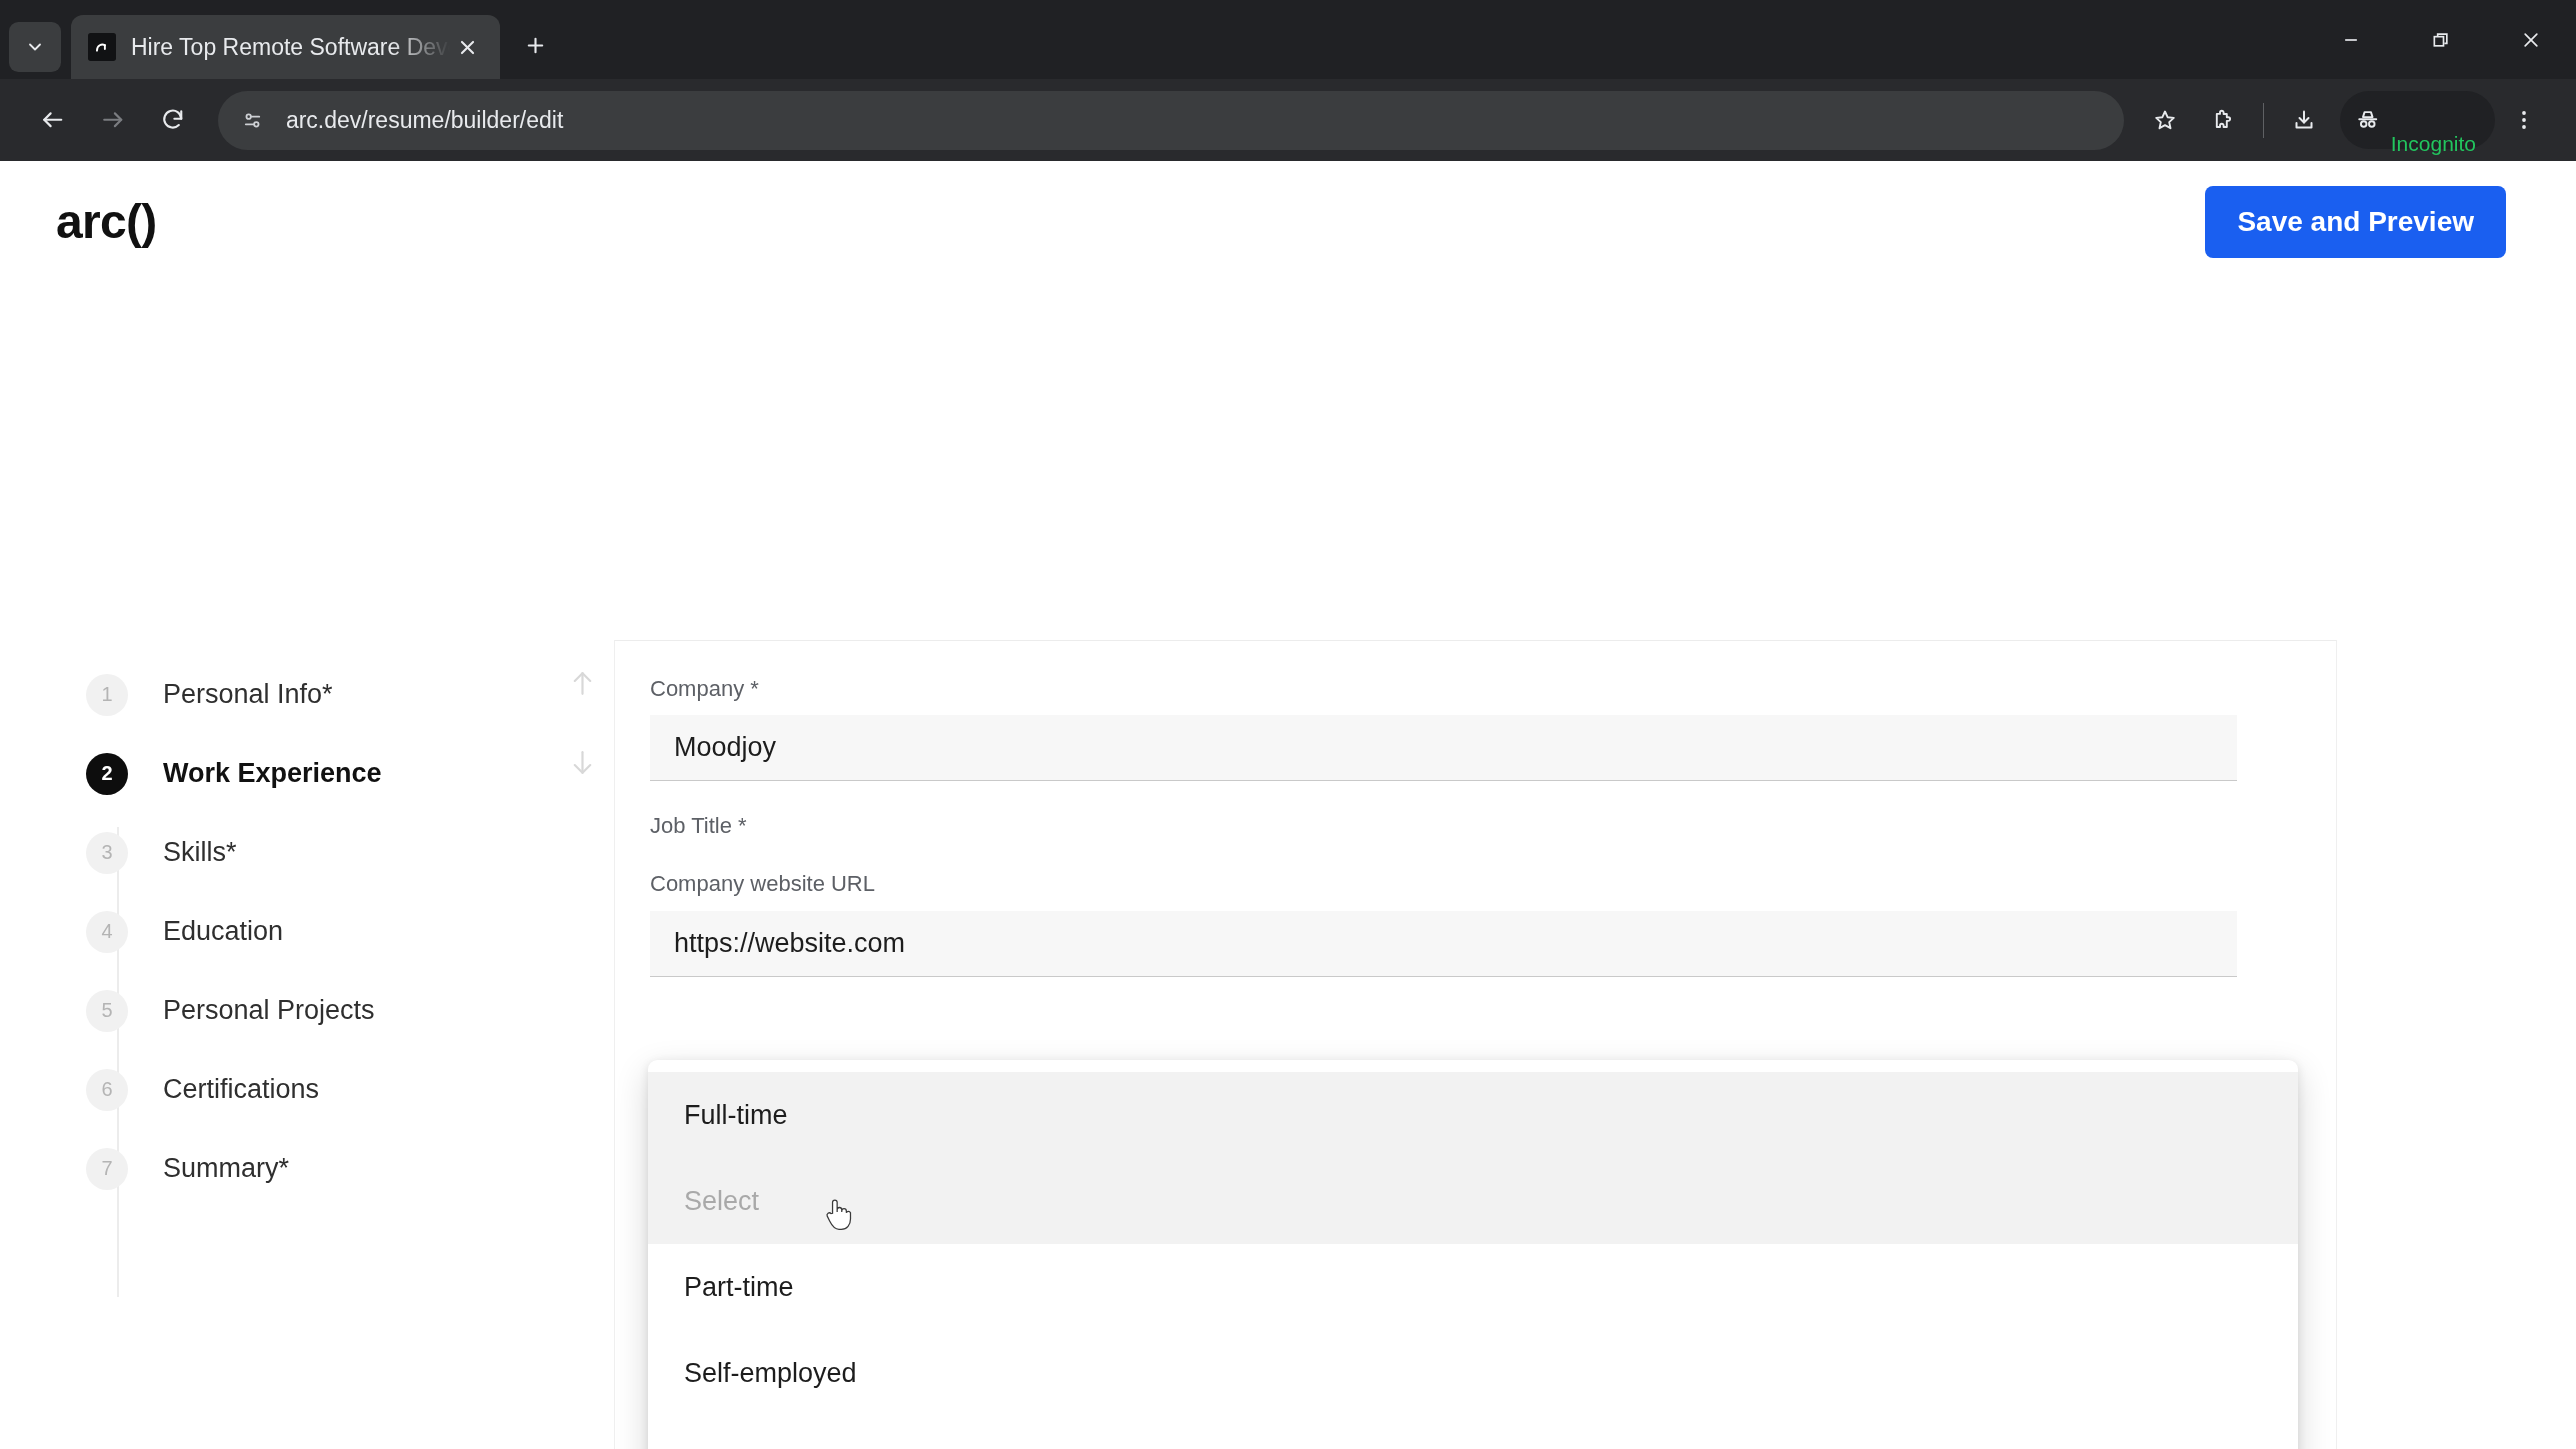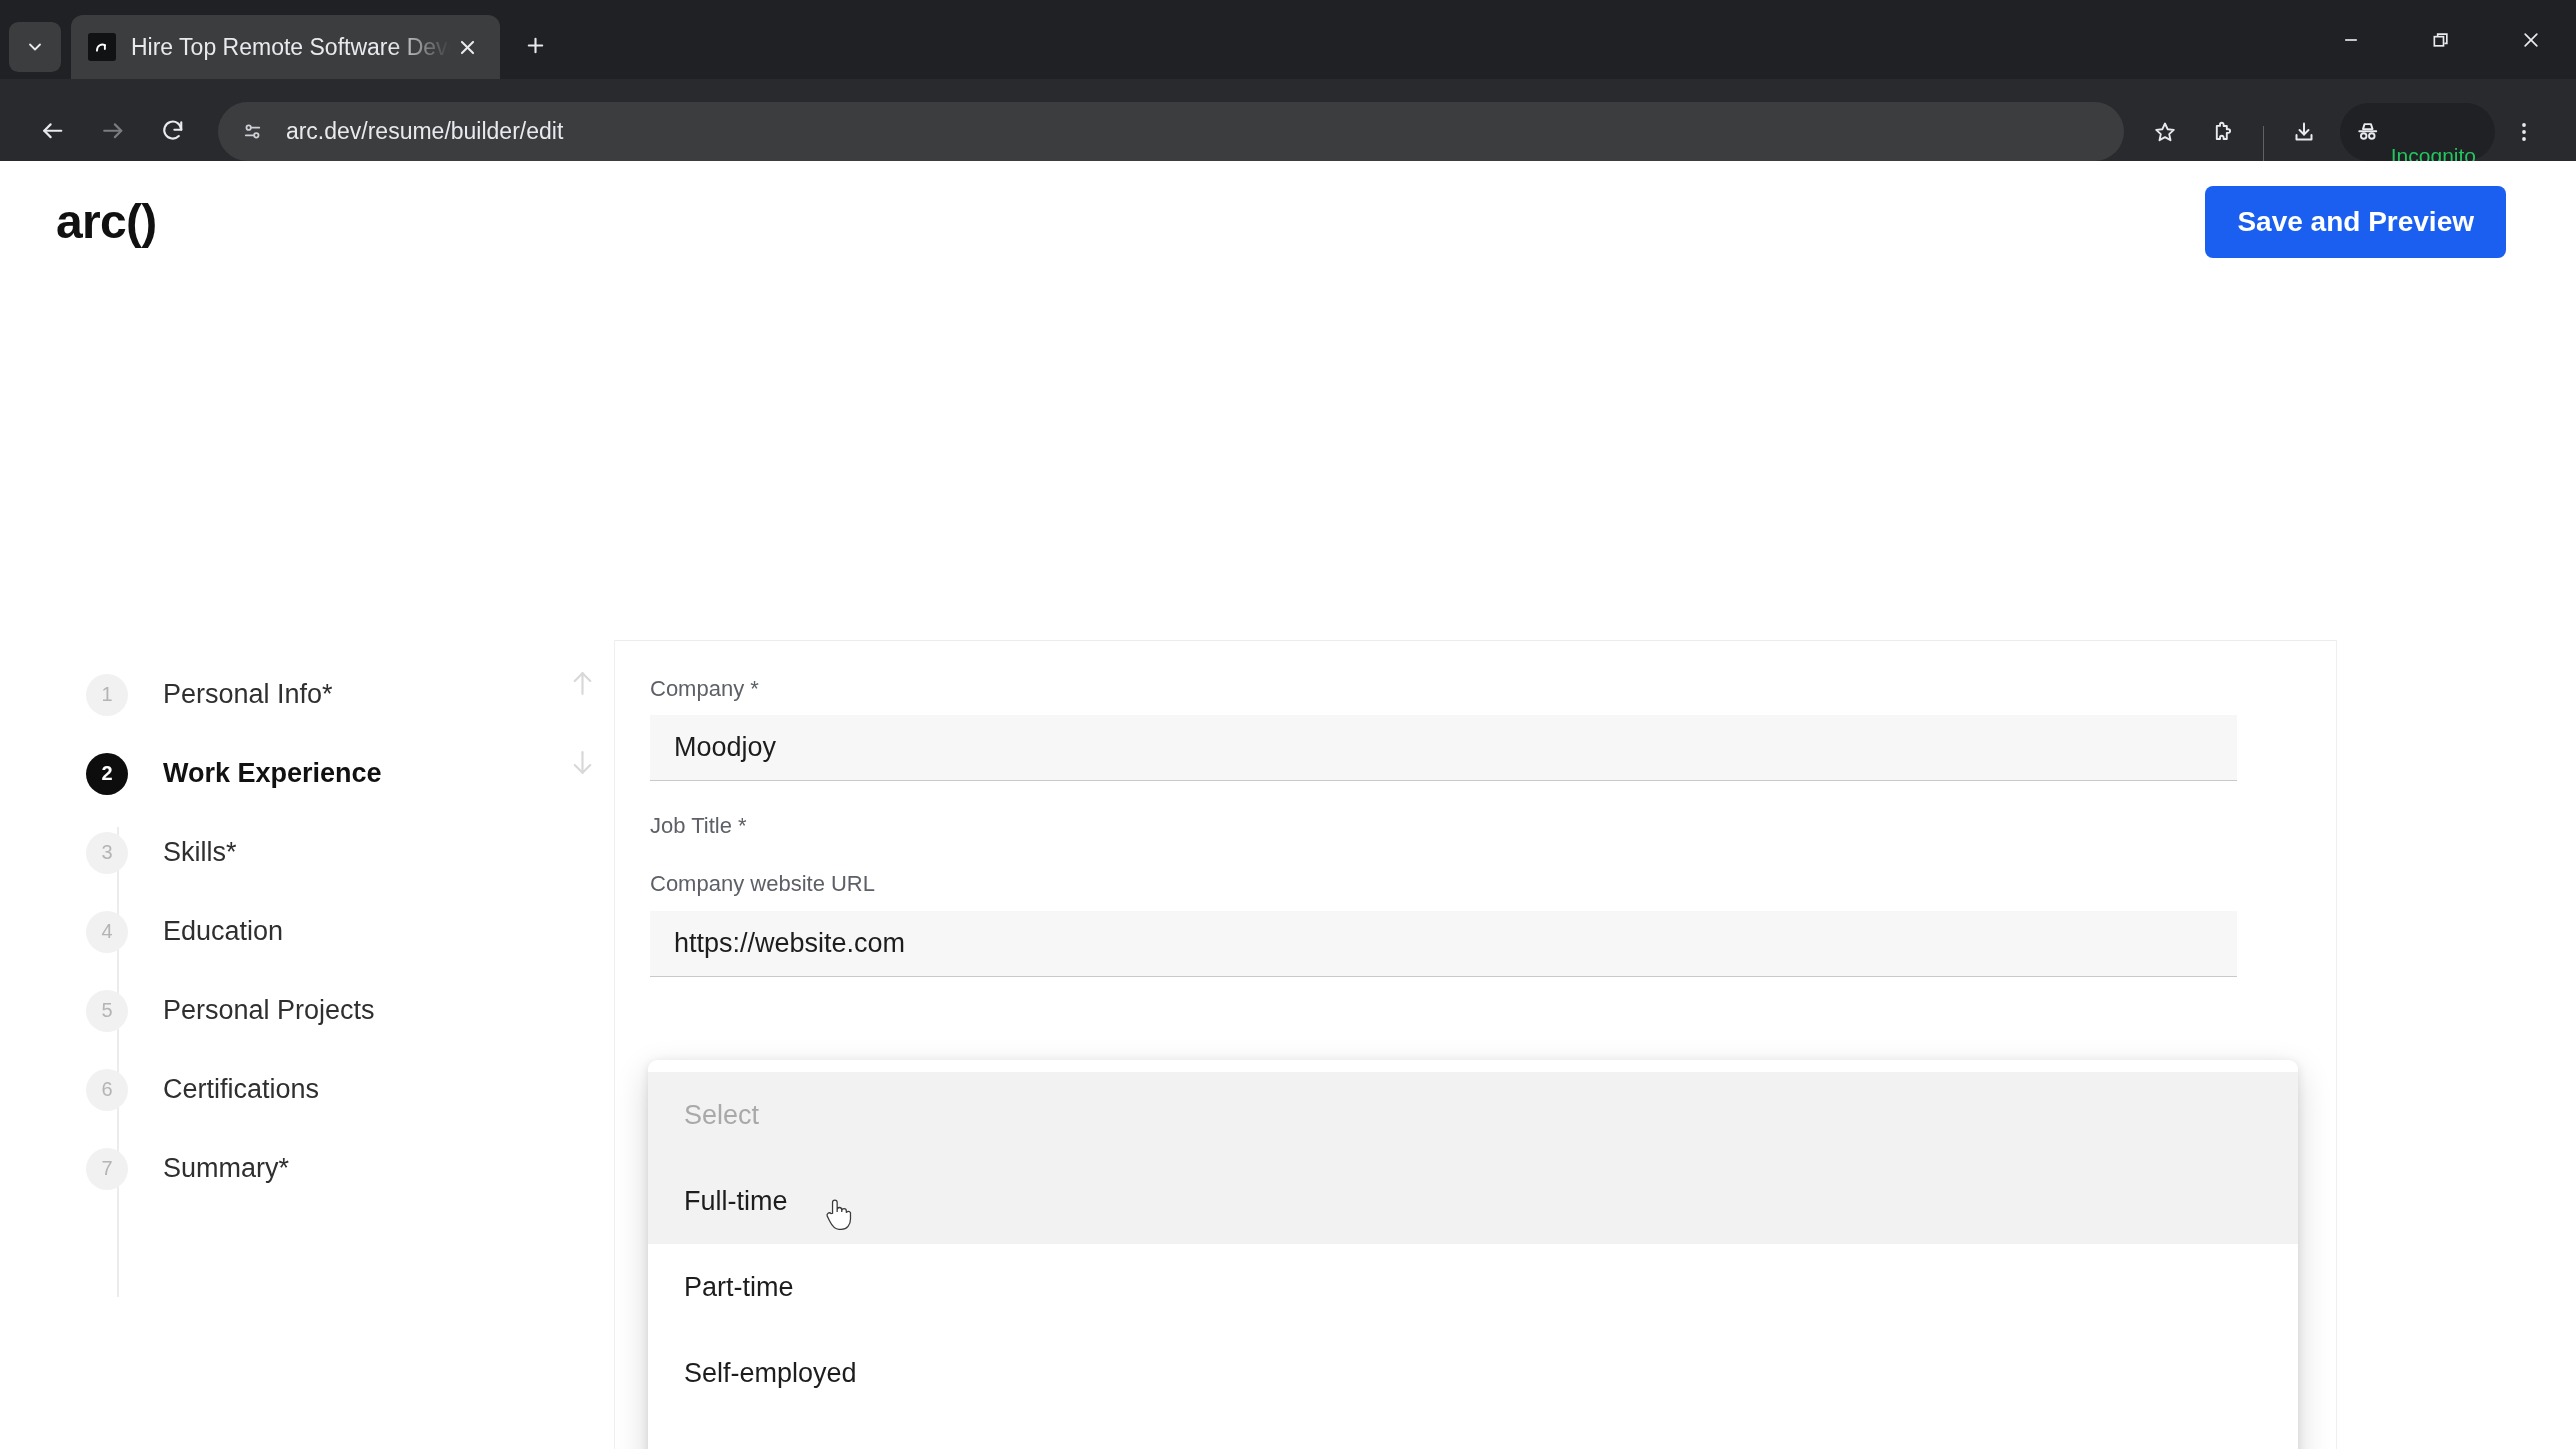--- a/index.html
+++ b/index.html
@@ -56,21 +56,21 @@
   .wincontrols {
     position: absolute; right: 0; top: 0; height: 79px;
     display: flex; align-items: center;
   }
   .wc { width: 90px; height: 79px; display:flex; align-items:center;
         justify-content:center; color:#e8eaed; }
   .wc svg { width: 20px; height: 20px; }
 
   
   .toolbar {
-    height: 82px; background: #292a2d; display: flex; align-items: flex-end;
+    height: 82px; background: #292a2d; display: flex; align-items: center;
     padding: 0 23px;
   }
   .navbtn {
     width: 60px; height: 60px; border-radius: 50%; display:flex;
     align-items:center; justify-content:center; color:#e8eaed; flex:none;
   }
   .navbtn svg { width: 25.5px; height: 25.5px; }
   .navbtn.disabled { color: #7a7c80; }
 
   .omnibox {
@@ -360,22 +360,22 @@
         <div class="field">
           <div class="field-label">Job Title *</div>
         </div>
         <div class="field">
           <div class="field-label">Company website URL</div>
           <div class="field-input">https://website.com</div>
         </div>
       </div>
 
       <div class="dropdown">
+        <div class="dd-option shaded">Full-time</div>
         <div class="dd-option placeholder shaded">Select</div>
-        <div class="dd-option shaded">Full-time</div>
         <div class="dd-option">Part-time</div>
         <div class="dd-option">Self-employed</div>
         <div class="dd-option">Contract</div>
 
       </div>
 
       <svg class="cursor" viewBox="0 0 24 32">
         <path d="M8 15V5.5a2 2 0 0 1 4 0V14v-2a2 2 0 0 1 4 0v2v-1a2 2 0 0 1 4 0v1.5a2 2 0 0 1 3.6 0V20c0 5-3 9-8 9h-2c-4 0-6-3-8-7l-2.2-4.5a2 2 0 0 1 3.3-2.2z" fill="#ffffff" stroke="#3a3a3a" stroke-width="1.1" transform="scale(0.92) translate(-1 0)"></path>
       </svg>
 

